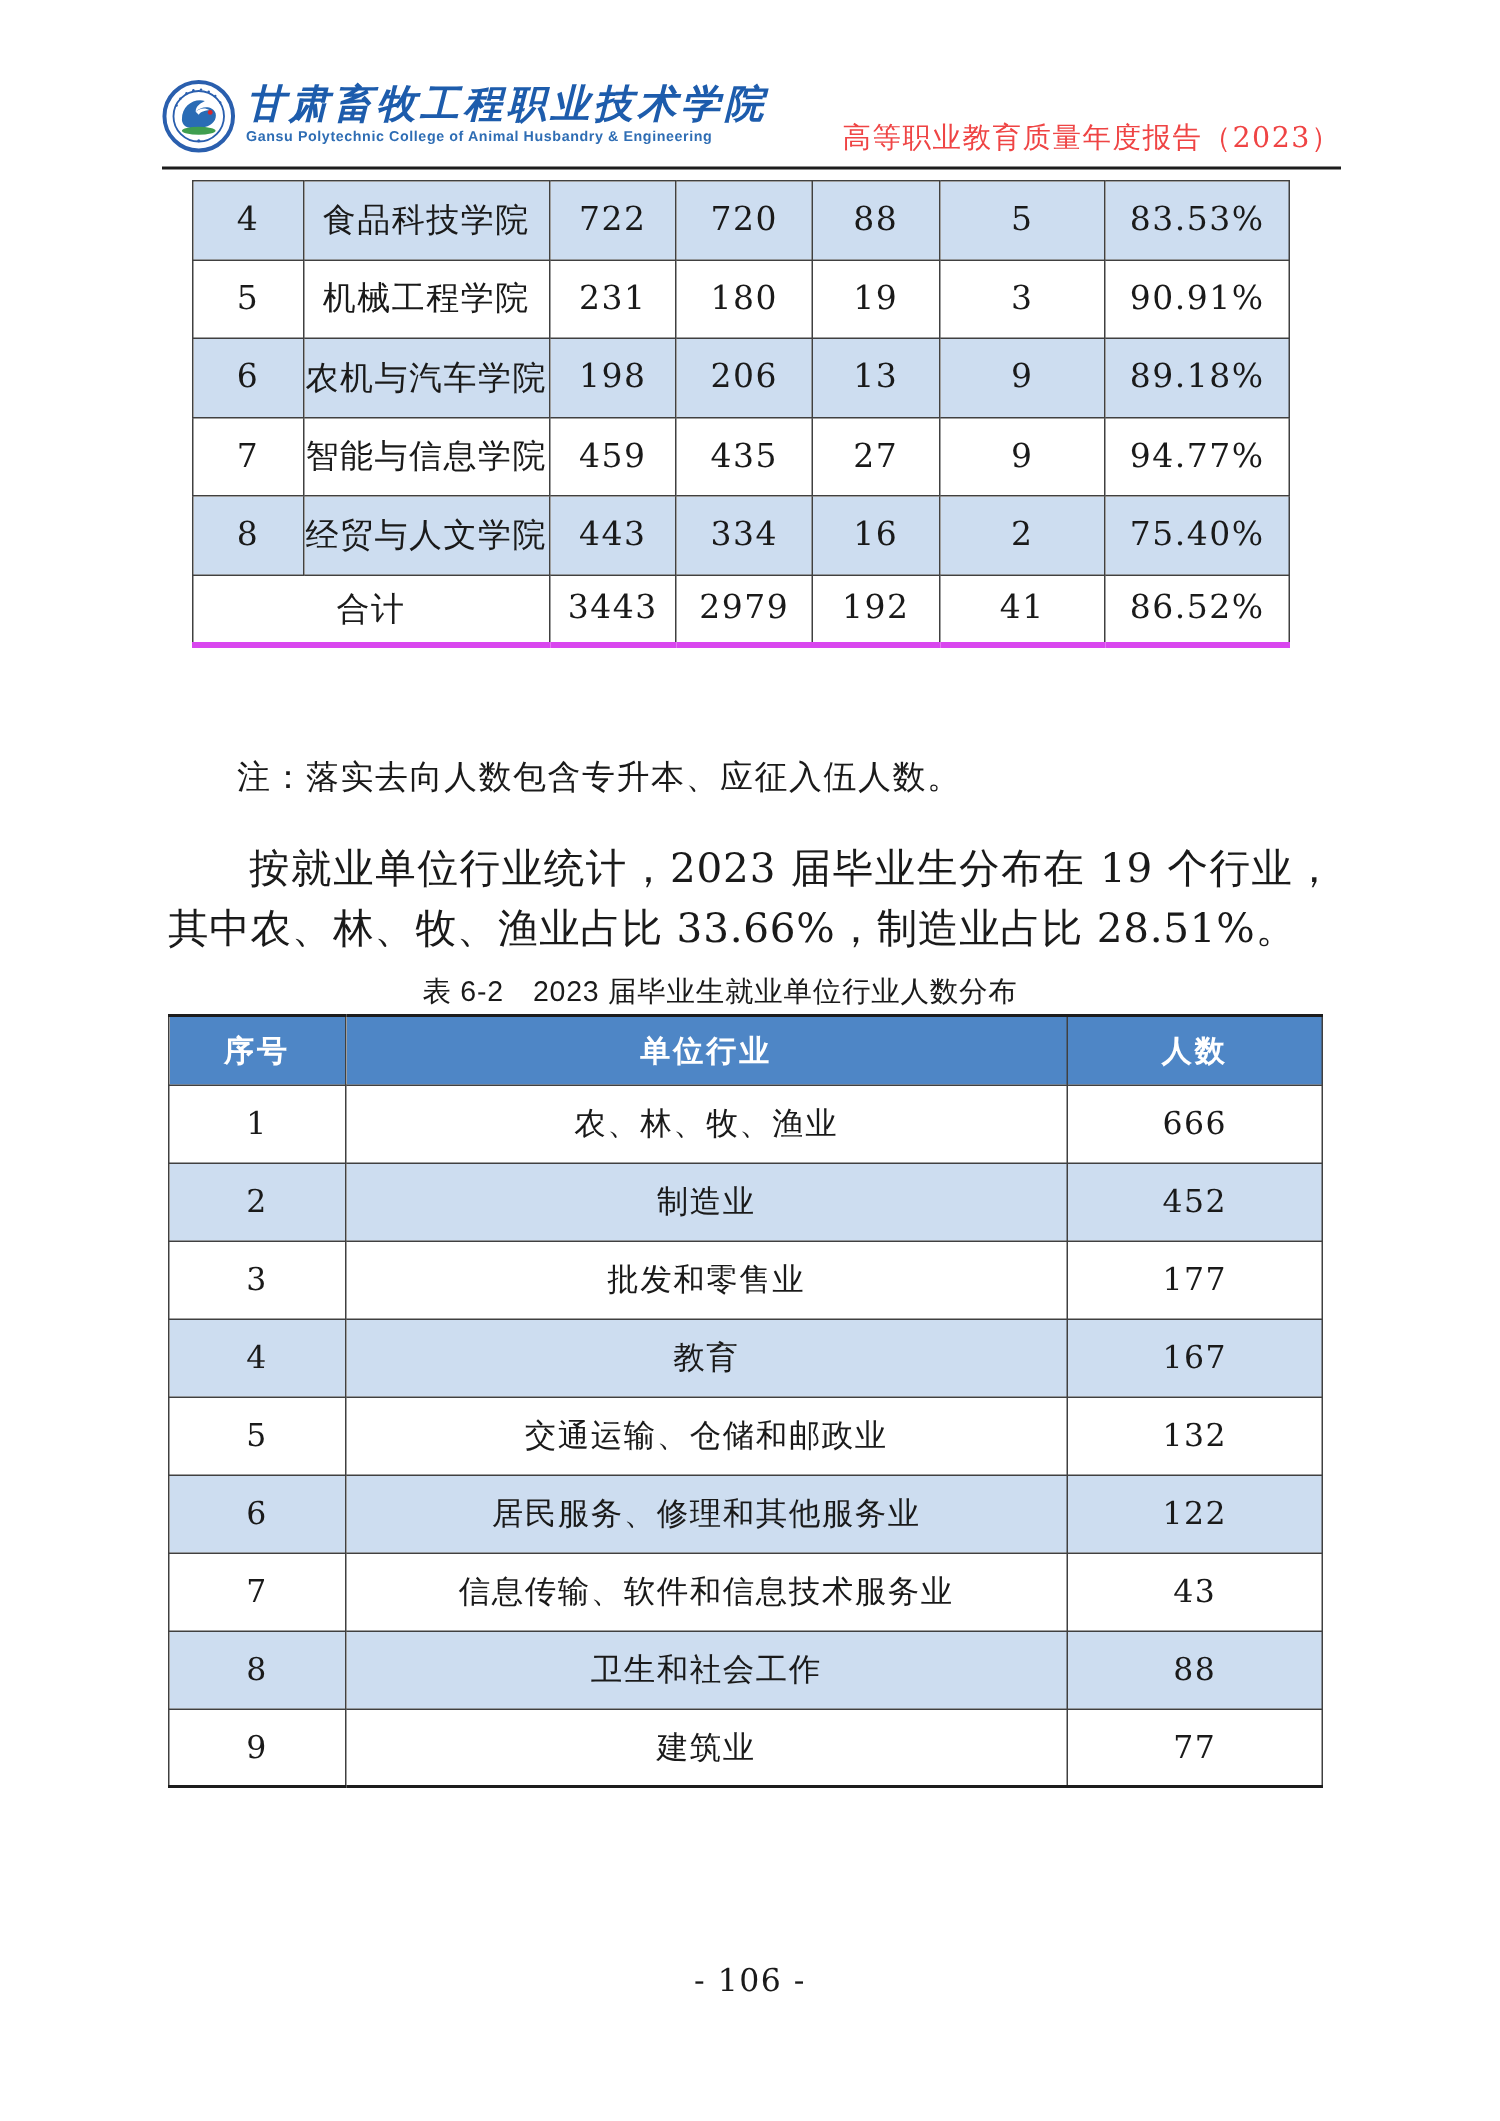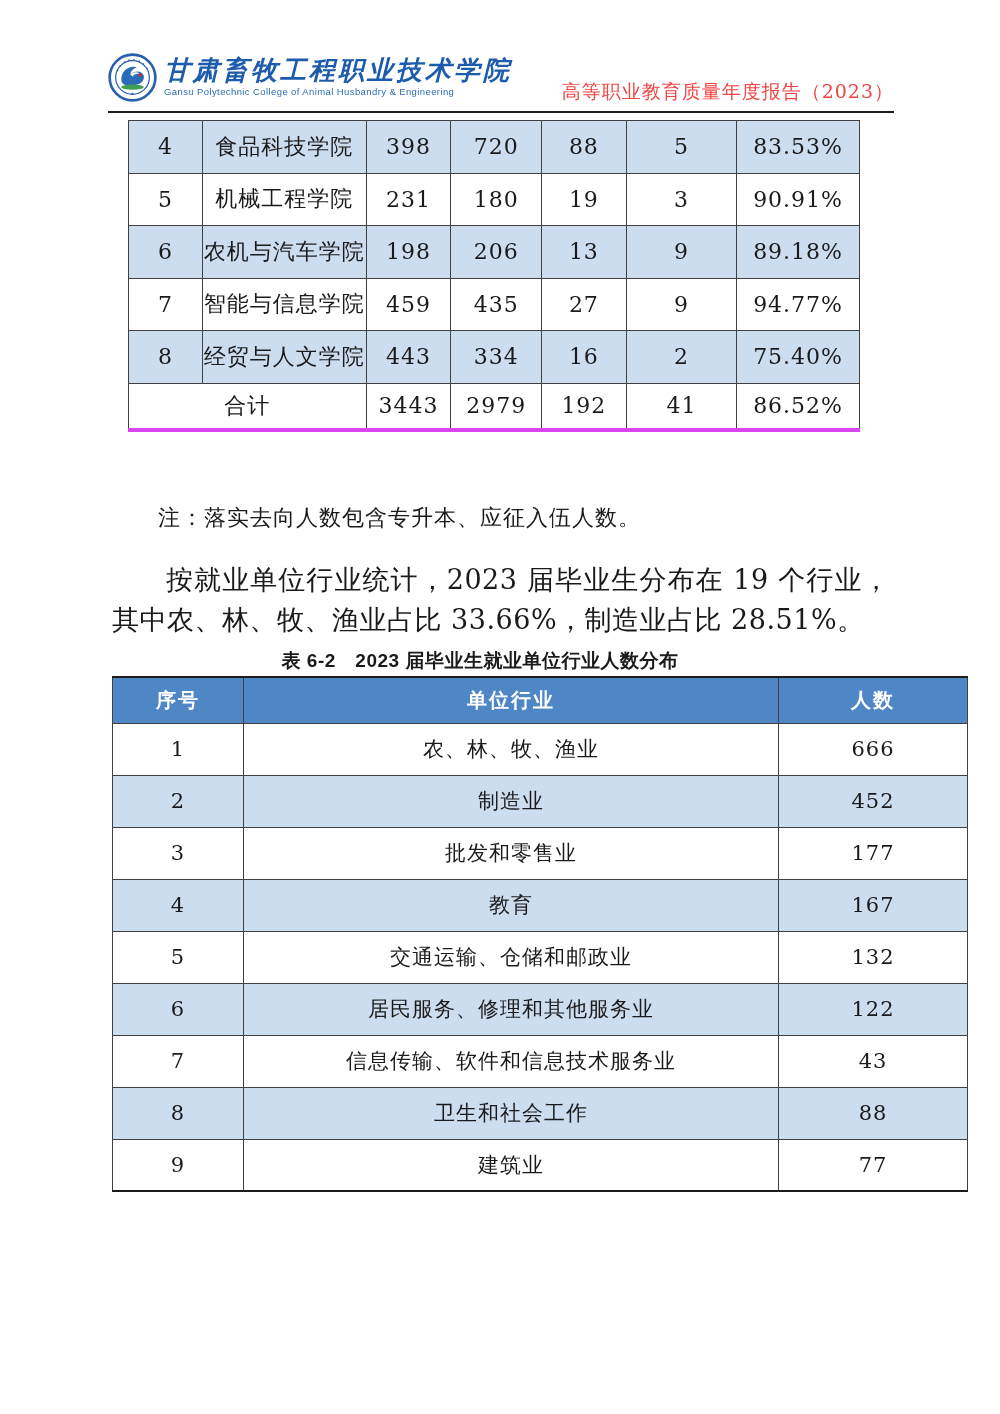--- a/index.html
+++ b/index.html
@@ -17,21 +17,21 @@
     display:flex; justify-content:space-between; align-items:flex-start;
   }
   .brand { display:flex; align-items:flex-start; gap:7px; }
   .logo-svg { width:49px; height:49px; display:block; }
   .brand-text { display:flex; flex-direction:column; padding-top:2px; }
   .college-zh {
     font-size:26px; font-weight:bold; color:#1d5cac; letter-spacing:3px;
     font-style:italic; line-height:30px; white-space:nowrap;
   }
   .college-en {
-    font-size:9.5px; font-weight:normal; color:#2e6db4; letter-spacing:0.4px;
+    font-size:9.5px; font-weight:bold; color:#2e6db4; letter-spacing:0.4px;
     line-height:13px; white-space:nowrap;
     font-family:"Liberation Sans","DejaVu Sans",sans-serif;
   }
   .report-title {
     font-size:19px; color:#ef4444; white-space:nowrap; align-self:flex-end;
     padding-bottom:6px; letter-spacing:1px;
   }
   
   table { border-collapse:collapse; table-layout:fixed; }
   td, th {
@@ -51,25 +51,25 @@
     position:absolute; left:180px; top:501px; font-size:29px; font-weight:bold;
     letter-spacing:2px;
   }
   .body-paragraph {
     position:absolute; left:112px; top:560px; width:778px;
     font-size:27px; line-height:40px; text-indent:2em;
     text-align:justify; text-justify:inter-ideograph; letter-spacing:0.5px;
   }
   .table-caption {
     position:absolute; left:0; top:648px; width:960px; text-align:center;
-    font-size:19px; font-weight:bold; letter-spacing:0.5px;
+    font-size:19px; font-weight:normal; letter-spacing:0.5px;
     font-family:"Liberation Sans","DejaVu Sans",sans-serif;
   }
   
-  .industry-table { position:absolute; left:112px; top:676px; width:856px; }
+  .industry-table { position:absolute; left:112px; top:676px; width:770px; }
   .industry-table th {
     height:46px; background:#4e86c6; color:#ffffff; font-weight:bold;
     font-size:20px; letter-spacing:2px; border-top:2.5px solid #1c1c1c;
     font-family:"Liberation Sans","DejaVu Sans",sans-serif;
   }
   .industry-table td { height:52px; font-size:21px; letter-spacing:1px; }
   .industry-table tr:last-child td { border-bottom:2.5px solid #1c1c1c; }
   
   .page-number {
     position:absolute; left:0; top:1308px; width:1000px; text-align:center;
@@ -115,21 +115,21 @@
         <col style="width:11.6%">
       <col style="width:12.4%">
         <col style="width:11.6%">
         <col style="width:15.1%">
         <col style="width:16.8%">
     </colgroup>
     <tbody>
         <tr class="alt">
           <td>4</td>
           <td>食品科技学院</td>
-          <td>398</td>
+          <td>722</td>
           <td>720</td>
           <td>88</td>
           <td>5</td>
           <td>83.53%</td>
         </tr>
         <tr>
           <td>5</td>
           <td>机械工程学院</td>
           <td>231</td>
           <td>180</td>
@@ -237,14 +237,15 @@
           <td>88</td>
         </tr>
         <tr>
           <td>9</td>
           <td>建筑业</td>
           <td>77</td>
         </tr>
       </tbody>
   </table>
 
+  <div class="page-number">- 106 -</div>
 
 </div>
 
 </body></html>

